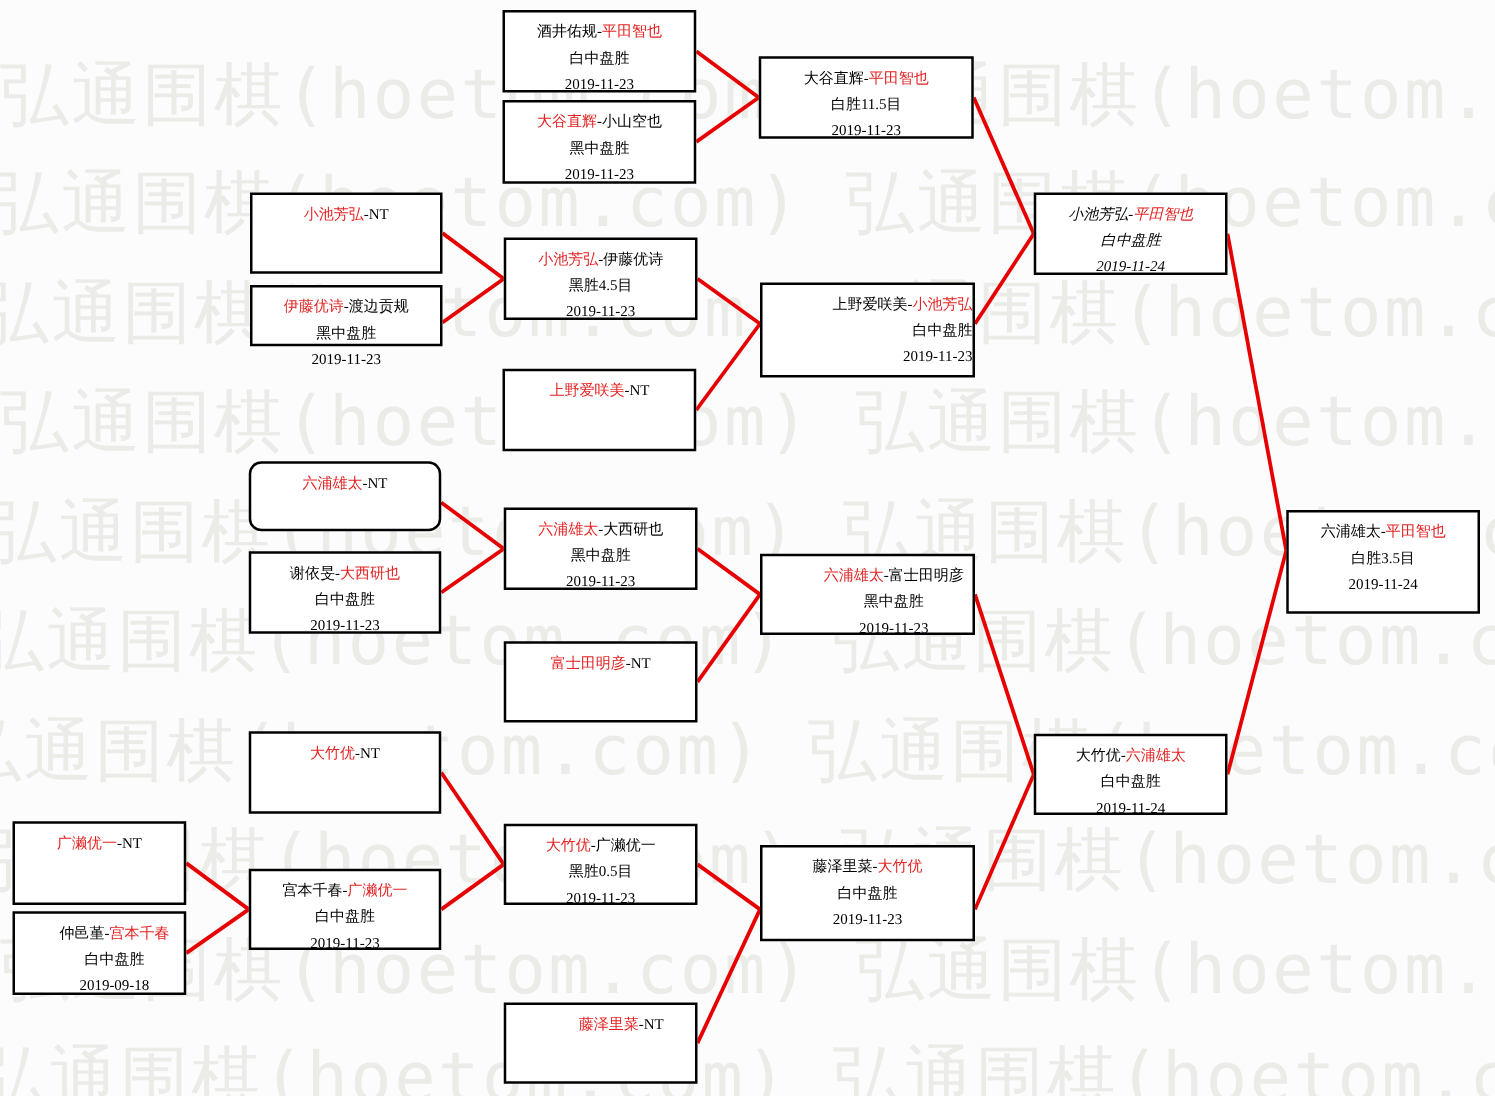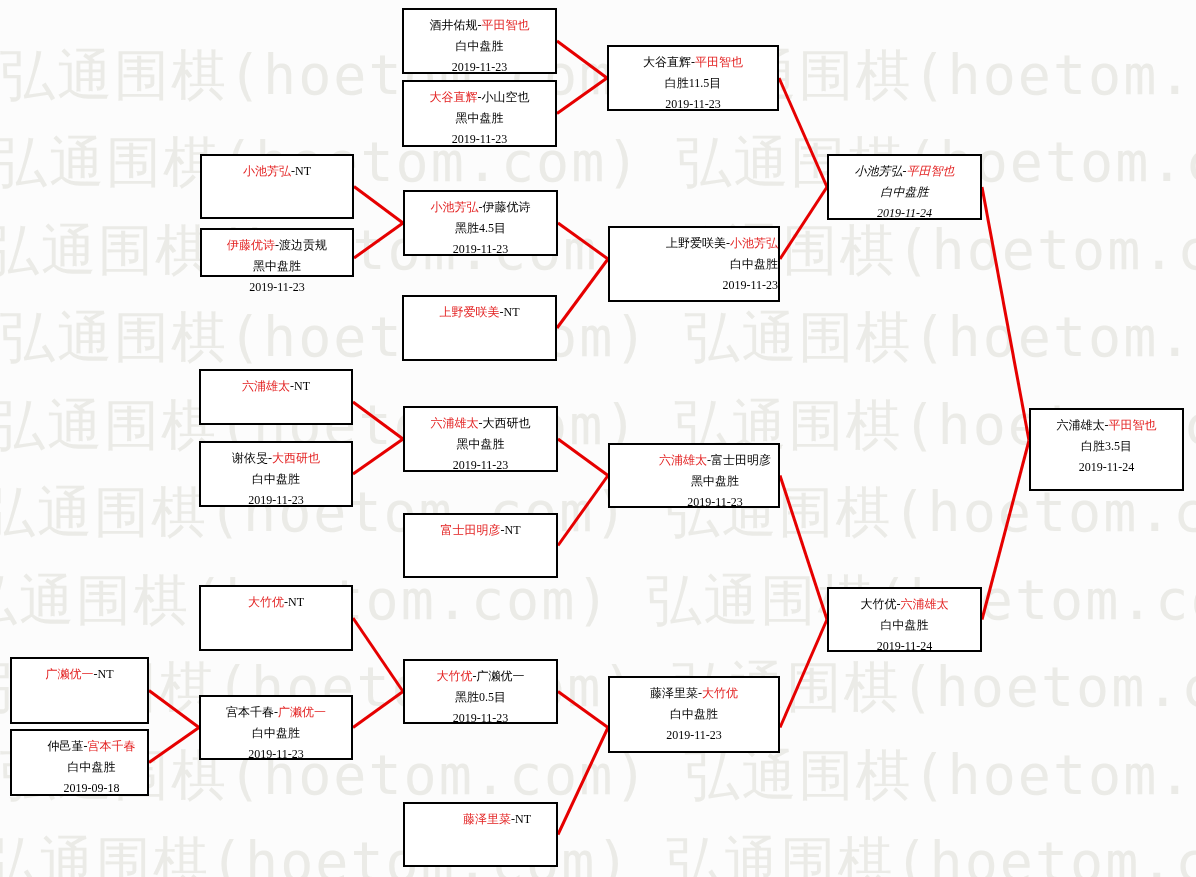--- a/index.html
+++ b/index.html
@@ -131,21 +131,21 @@
       <div class="match" id="m-ueno-koike" style="left: 608px; top: 226px; width: 172px; height: 76px; text-align: right;">
         <div class="l1"><span class="p">上野爱咲美</span><span class="dash">-</span><span class="p red">小池芳弘</span></div>
         <div class="l2">白中盘胜</div>
         <div class="l3">2019-11-23</div>
       </div>
       <div class="match" id="m-koike-hirata" style="left: 827px; top: 154px; width: 155px; height: 66px; font-style: italic;">
         <div class="l1"><span class="p">小池芳弘</span><span class="dash">-</span><span class="p red">平田智也</span></div>
         <div class="l2">白中盘胜</div>
         <div class="l3">2019-11-24</div>
       </div>
-      <div class="match" id="m-mutsuura-nt" style="left: 199px; top: 369px; width: 154px; height: 56px;">
+      <div class="match" id="m-mutsuura-nt" style="left: 199px; top: 369px; width: 154px; height: 56px; border-radius: 10px;">
         <div class="l1"><span class="p red">六浦雄太</span><span class="dash">-</span><span class="p">NT</span></div>
         <div class="l2"></div>
         <div class="l3"></div>
       </div>
       <div class="match" id="m-xie-onishi" style="left: 199px; top: 441px; width: 154px; height: 66px;">
         <div class="l1"><span class="p">谢依旻</span><span class="dash">-</span><span class="p red">大西研也</span></div>
         <div class="l2">白中盘胜</div>
         <div class="l3">2019-11-23</div>
       </div>
       <div class="match" id="m-mutsuura-onishi" style="left: 403px; top: 406px; width: 155px; height: 66px;">

